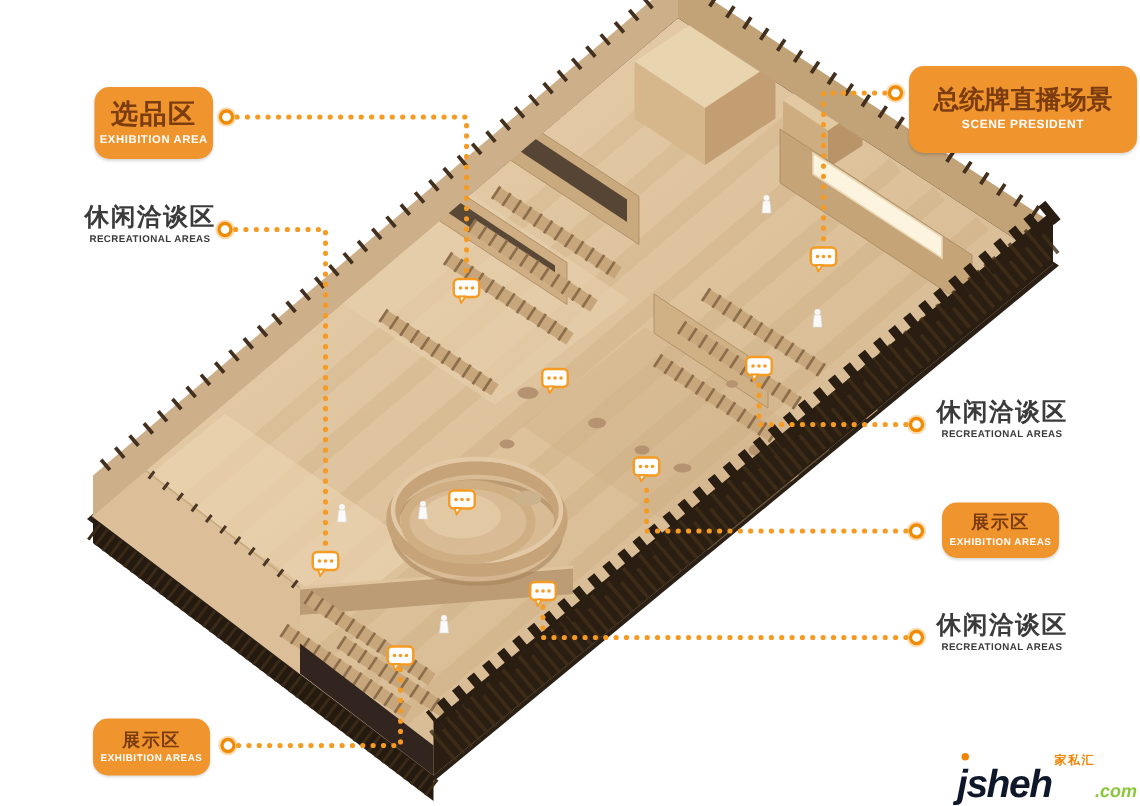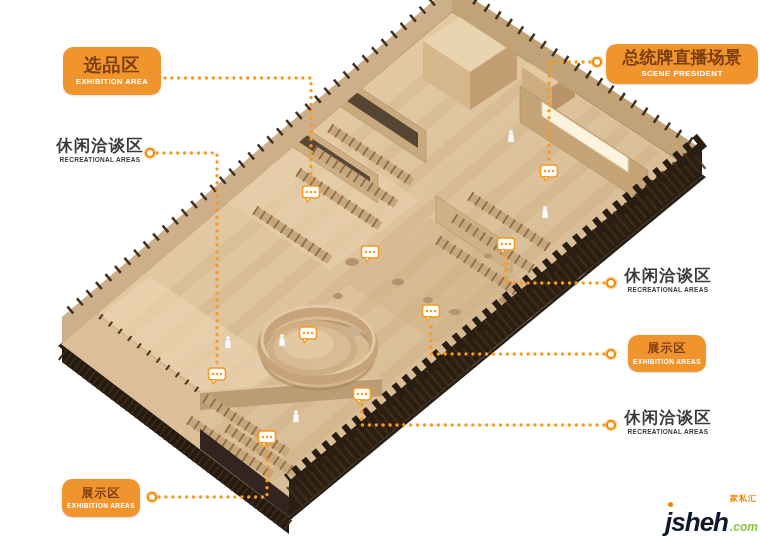--- a/index.html
+++ b/index.html
@@ -14,21 +14,21 @@
   .label.box.sm .zh{font-size:12px;}
   .label.box.sm .en{font-size:6.5px;}
   .label.box.wide .zh{font-size:17px;letter-spacing:0;}
   .label.box.wide .en{font-size:8px;}
   .label.plain .zh{color:#3B3B3B;font-weight:900;font-size:16.5px;letter-spacing:1px;text-align:center;}
   .label.plain .en{color:#3B3B3B;font-weight:700;font-size:6.5px;letter-spacing:.3px;margin-top:2px;}
 
   #watermark{position:absolute;right:2px;bottom:2px;display:flex;align-items:flex-end;height:34px;}
   #watermark .latin{font-size:26px;font-weight:800;color:#0f172a;letter-spacing:-1px;line-height:.95;position:relative;font-style:italic;}
   #watermark .jdot{position:absolute;left:3px;top:1px;width:5px;height:5px;border-radius:50%;background:#F08300;}
-  #watermark .col{display:flex;flex-direction:column;align-items:flex-start;margin-left:2px;padding-bottom:2px;}
+  #watermark .col{display:flex;flex-direction:row;align-items:flex-start;margin-left:2px;padding-bottom:2px;}
   #watermark .cn{font-size:8px;font-weight:700;color:#F08300;letter-spacing:1px;line-height:1;}
   #watermark .com{font-size:12px;font-weight:800;color:#8CC63C;font-style:italic;line-height:1;margin-top:18px;}
 </style>
 </head>
 <body>
 
 <div id="stage">
 
   <svg id="render-svg" width="760" height="537" viewBox="0 0 760 537">
     <defs>
@@ -212,31 +212,31 @@
       <use href="#badge" x="217" y="375"></use>
         <use href="#badge" x="506" y="245"></use>
       <use href="#badge" x="431" y="312"></use>
         <use href="#badge" x="362" y="395"></use>
       <use href="#badge" x="267" y="438"></use>
         <use href="#badge" x="308" y="334"></use>
       <use href="#badge" x="370" y="253"></use>
     </g>
   </svg>
 
-  <div class="label box" style="left:63px;top:47px;width:98px;height:48px">
+  <div class="label box" style="left:63px;top:58px;width:79px;height:48px">
     <span class="zh">选品区</span>
     <span class="en">EXHIBITION AREA</span>
   </div>
 
   <div class="label plain" style="left:48px;top:136px;width:104px">
     <span class="zh">休闲洽谈区</span>
     <span class="en">RECREATIONAL AREAS</span>
   </div>
 
-  <div class="label box wide" style="left:606px;top:44px;width:152px;height:40px">
+  <div class="label box wide" style="left:606px;top:44px;width:152px;height:58px">
     <span class="zh">总统牌直播场景</span>
     <span class="en">SCENE PRESIDENT</span>
   </div>
 
   <div class="label plain" style="left:616px;top:266px;width:104px">
     <span class="zh">休闲洽谈区</span>
     <span class="en">RECREATIONAL AREAS</span>
   </div>
 
   <div class="label box sm" style="left:628px;top:335px;width:78px;height:37px">

